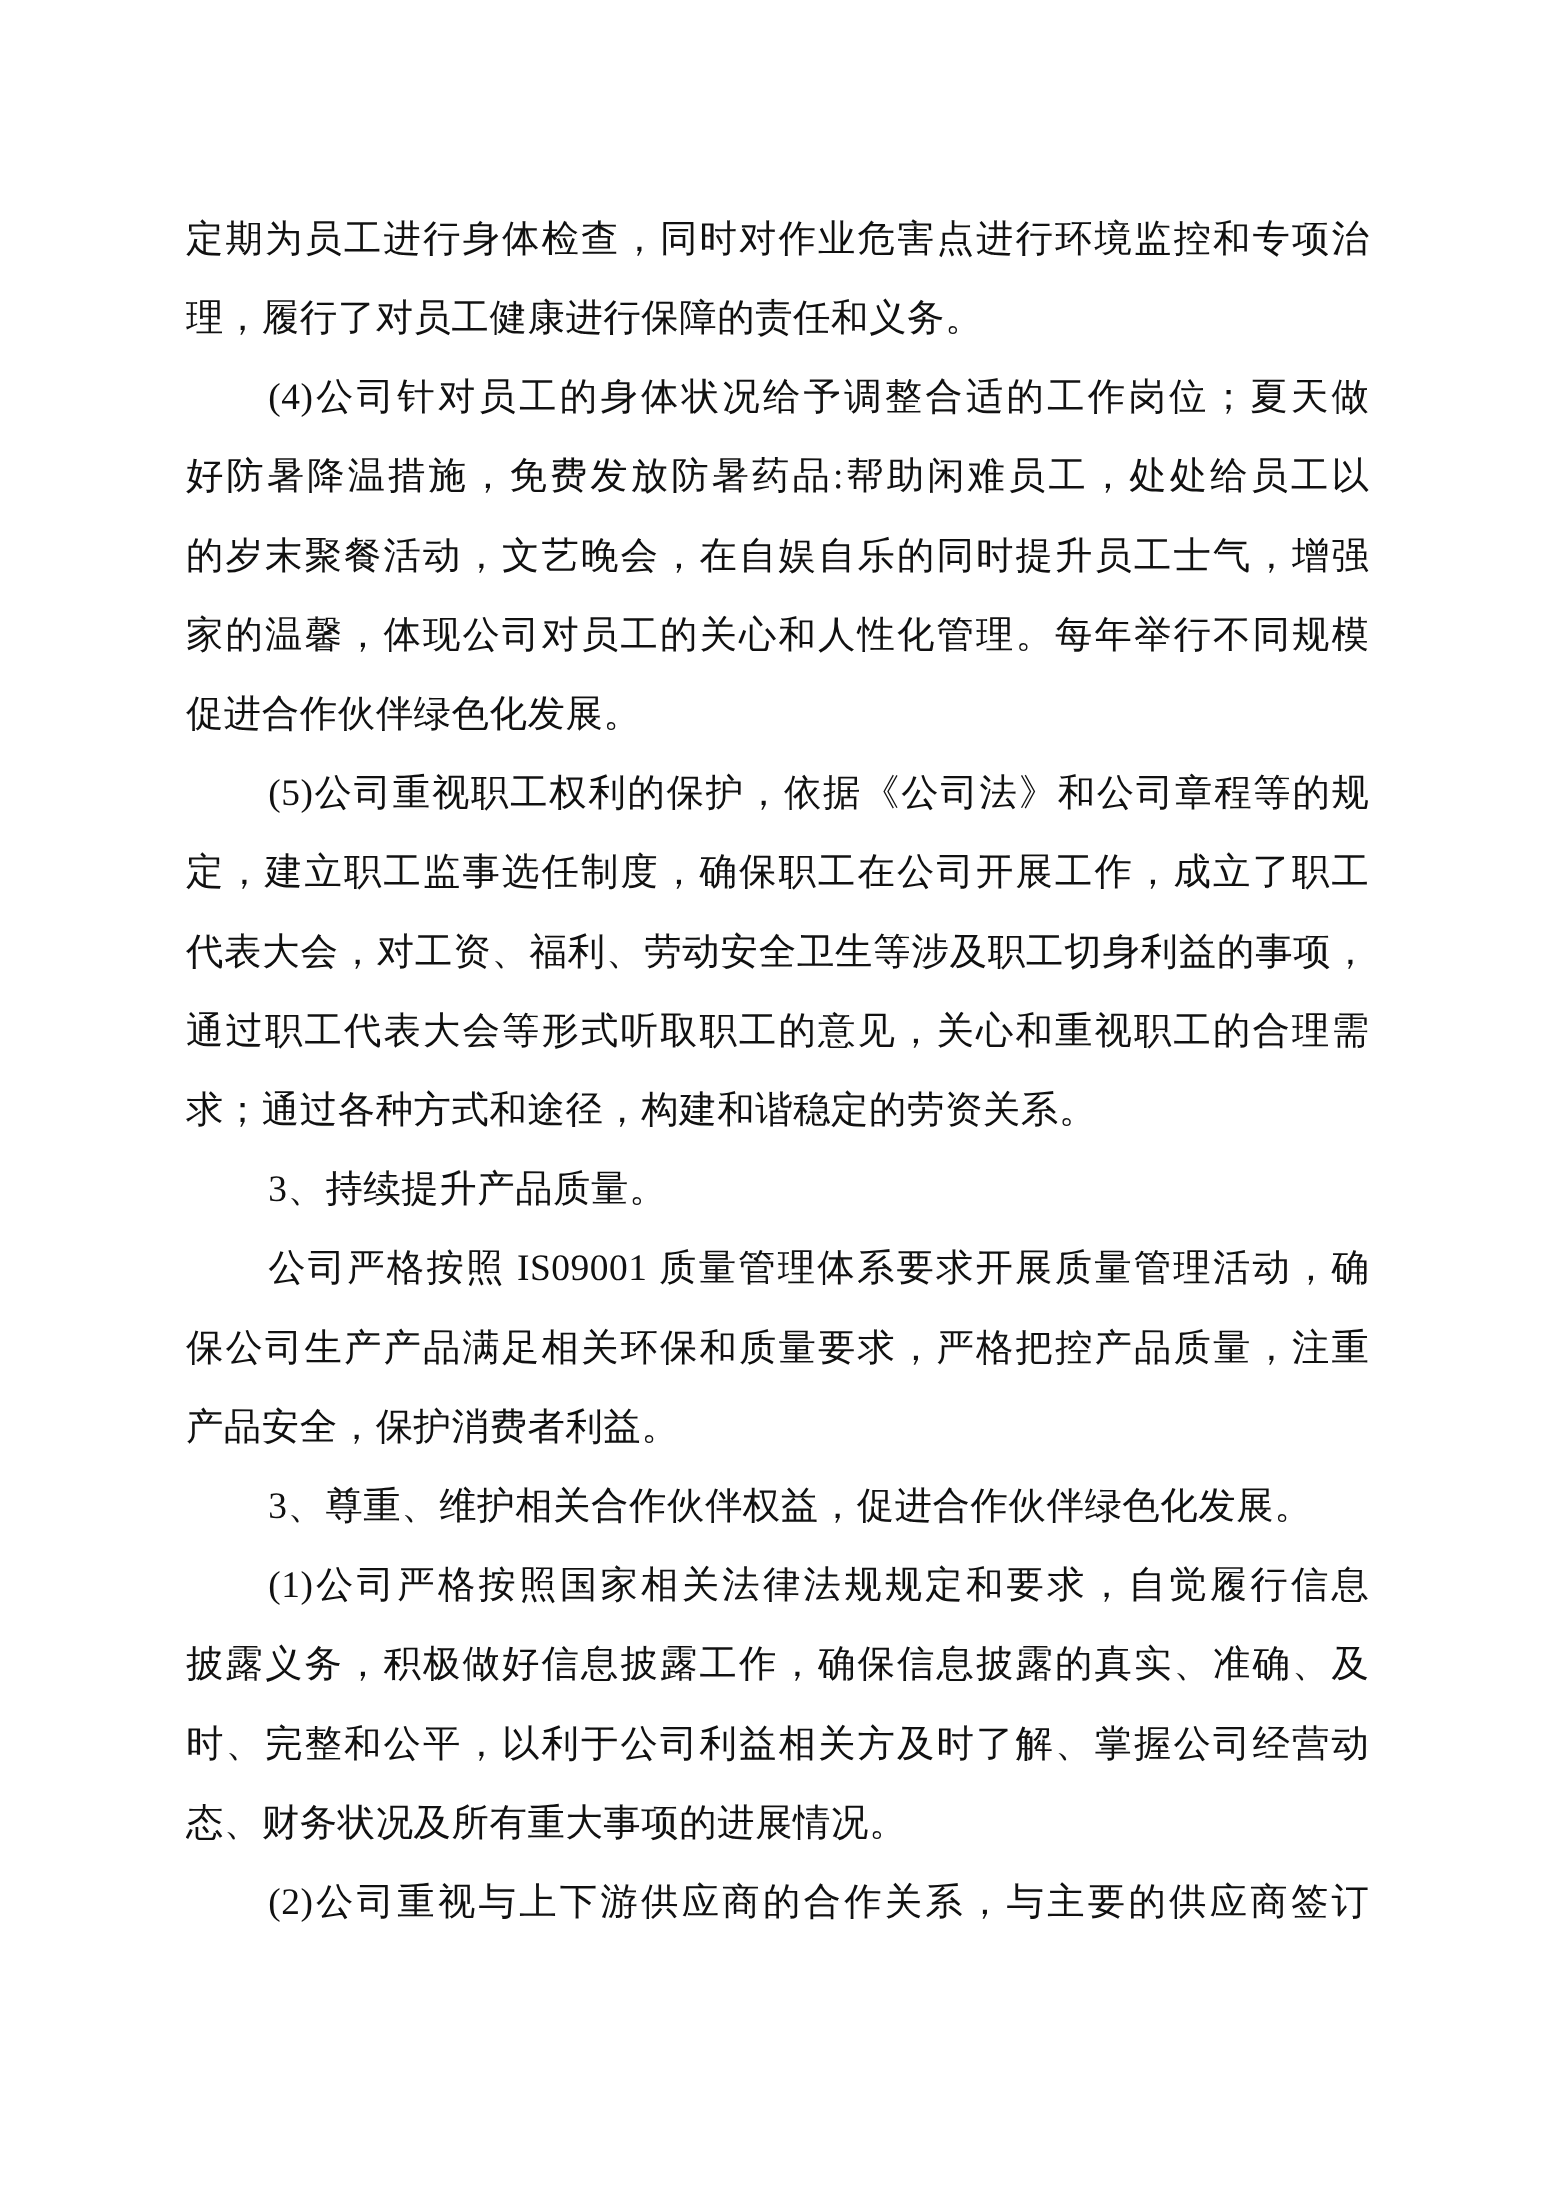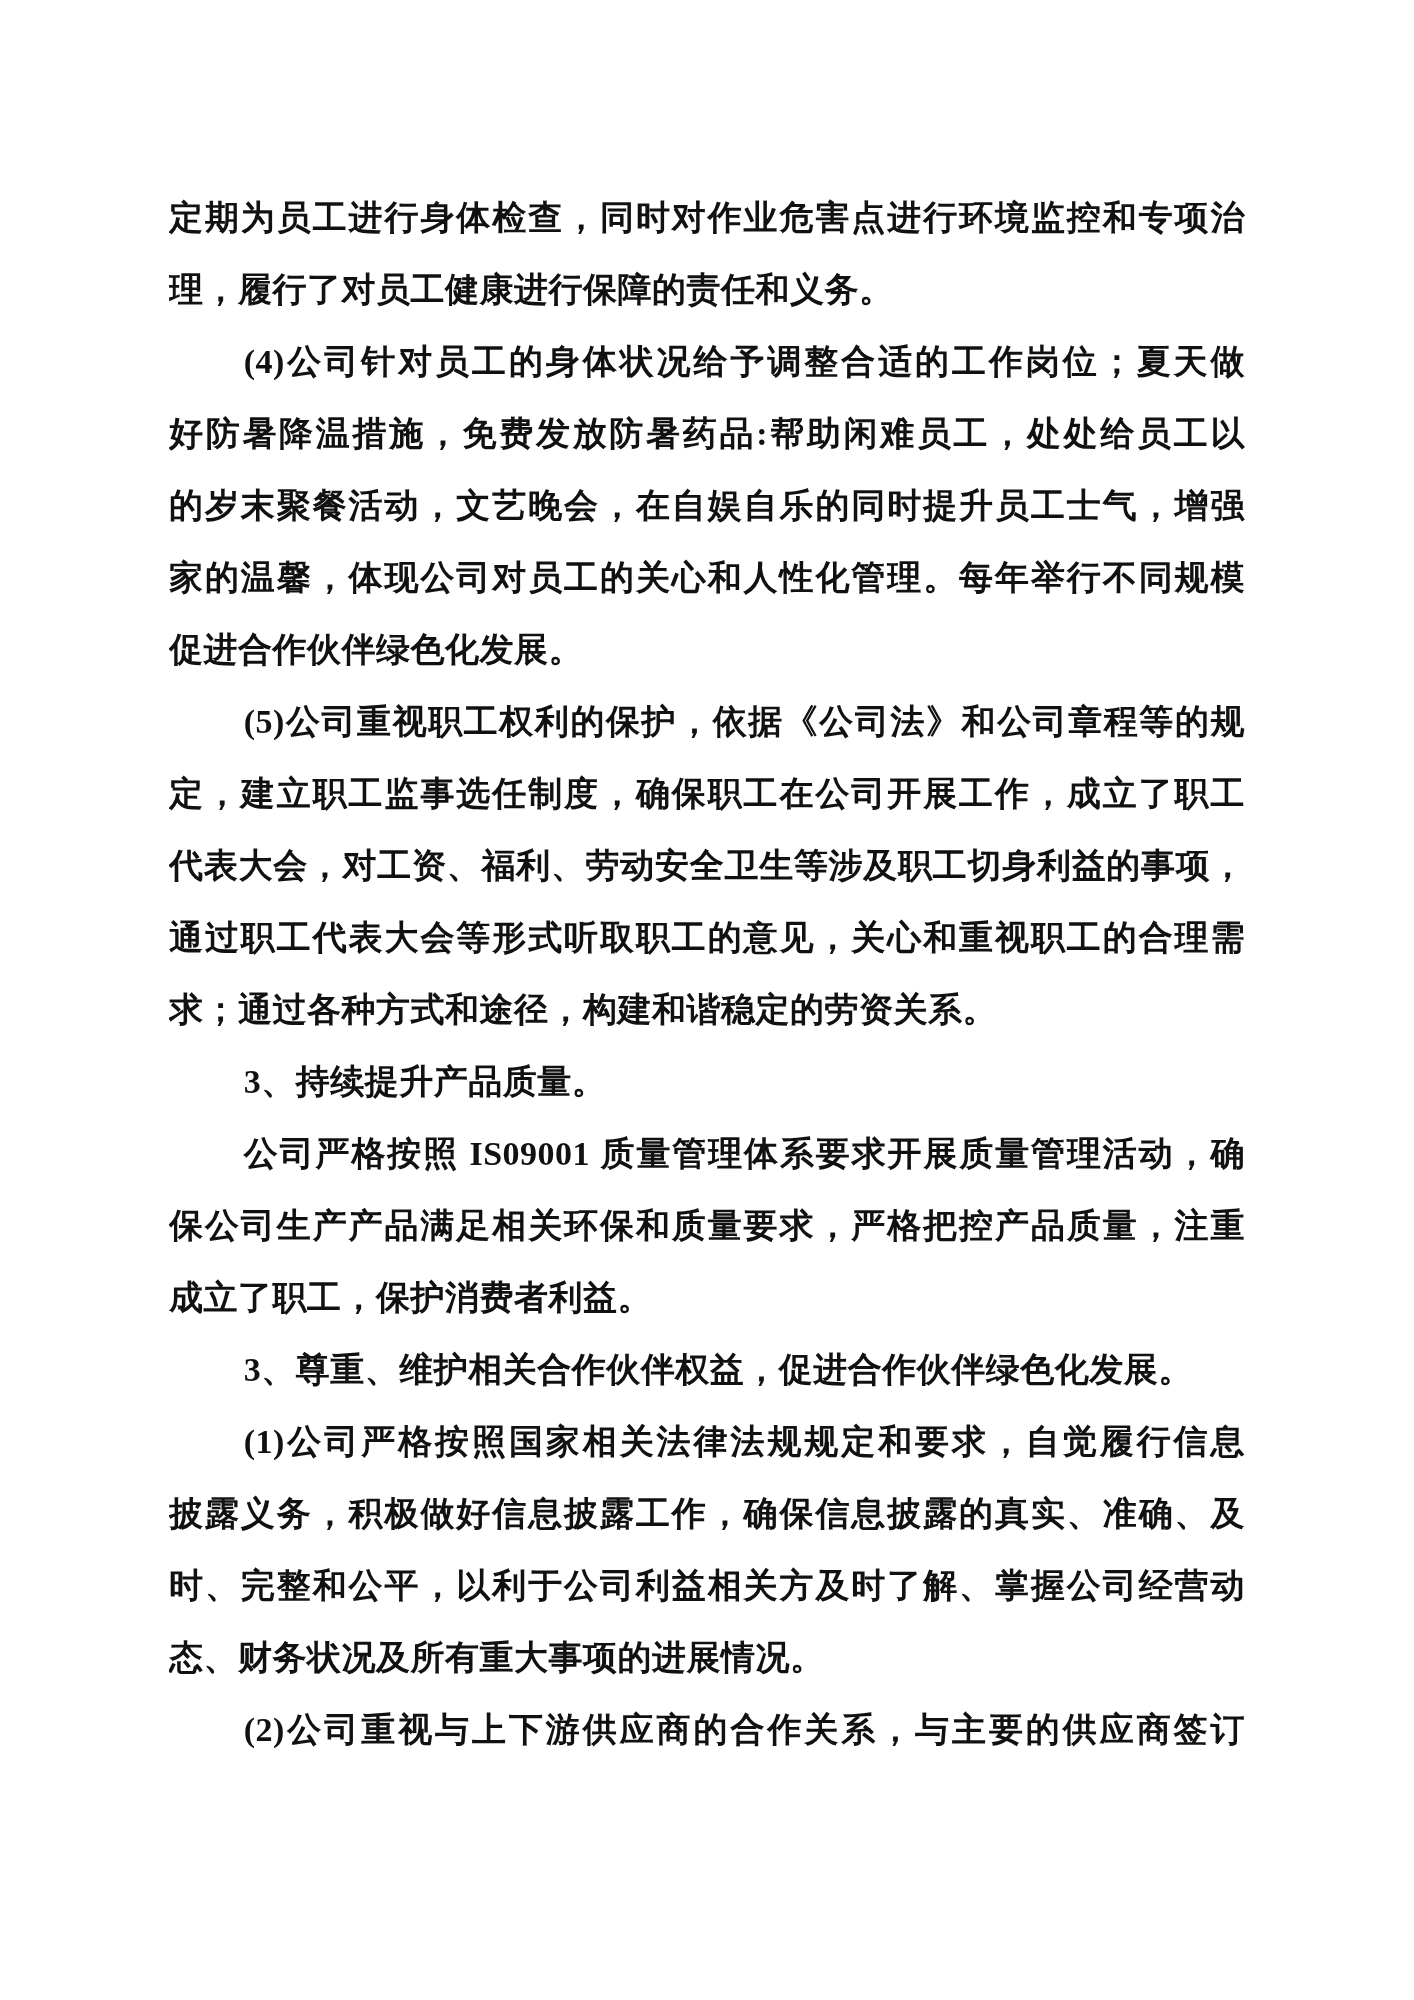--- a/index.html
+++ b/index.html
@@ -12,21 +12,20 @@
     background: var(--page-bg);
   }
   .page {
     position: relative;
     width: 1414px;
     height: 2000px;
     background: var(--page-bg);
     overflow: hidden;
     font-family: "Liberation Serif", "DejaVu Serif", serif;
     color: var(--text-color);
-    font-weight: bold;
   }
   .doc-body {
     position: absolute;
     left: 169px;
     right: 169px;
     top: 182px;
   }
   .line {
     font-size: 34px;
     line-height: 72px;
@@ -61,21 +60,21 @@
       <div class="line just">家的温馨，体现公司对员工的关心和人性化管理。每年举行不同规模</div>
       <div class="line nojust">促进合作伙伴绿色化发展。</div>
       <div class="line just indent">(5)公司重视职工权利的保护，依据《公司法》和公司章程等的规</div>
       <div class="line just">定，建立职工监事选任制度，确保职工在公司开展工作，成立了职工</div>
       <div class="line just">代表大会，对工资、福利、劳动安全卫生等涉及职工切身利益的事项，</div>
       <div class="line just">通过职工代表大会等形式听取职工的意见，关心和重视职工的合理需</div>
       <div class="line nojust">求；通过各种方式和途径，构建和谐稳定的劳资关系。</div>
       <div class="line nojust indent">3、持续提升产品质量。</div>
       <div class="line just indent">公司严格按照 IS09001 质量管理体系要求开展质量管理活动，确</div>
       <div class="line just">保公司生产产品满足相关环保和质量要求，严格把控产品质量，注重</div>
-      <div class="line nojust">成立了职工，保护消费者利益。</div>
+      <div class="line nojust">产品安全，保护消费者利益。</div>
       <div class="line nojust indent">3、尊重、维护相关合作伙伴权益，促进合作伙伴绿色化发展。</div>
       <div class="line just indent">(1)公司严格按照国家相关法律法规规定和要求，自觉履行信息</div>
       <div class="line just">披露义务，积极做好信息披露工作，确保信息披露的真实、准确、及</div>
       <div class="line just">时、完整和公平，以利于公司利益相关方及时了解、掌握公司经营动</div>
       <div class="line nojust">态、财务状况及所有重大事项的进展情况。</div>
       <div class="line just indent">(2)公司重视与上下游供应商的合作关系，与主要的供应商签订</div>
     </div>
 </div>
 
 </body></html>

